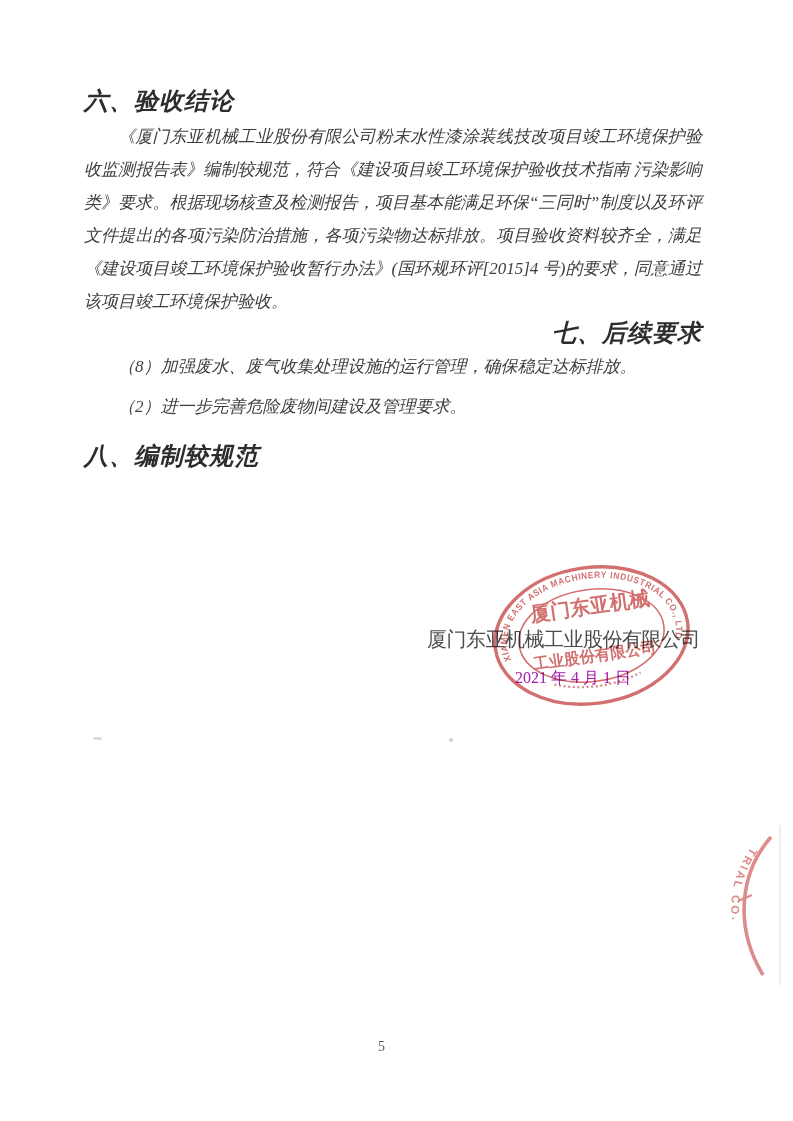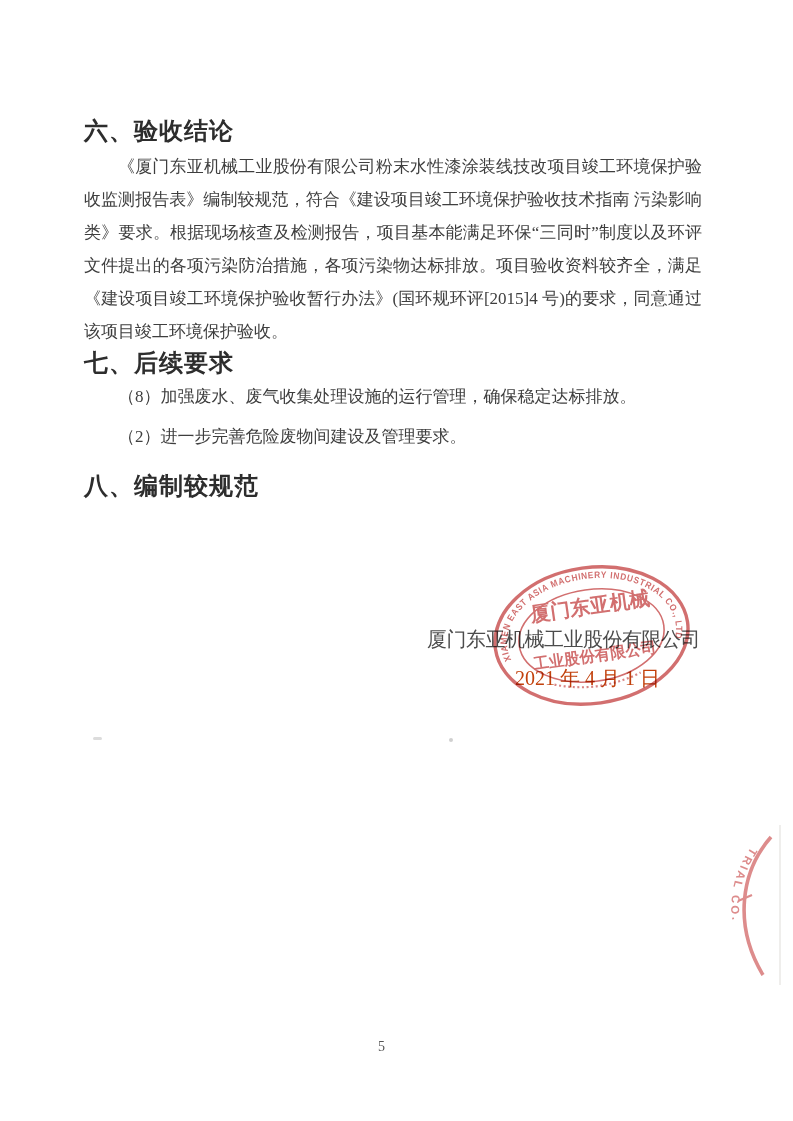--- a/index.html
+++ b/index.html
@@ -10,21 +10,22 @@
     height: 1121px;
     background: #ffffff;
     overflow: hidden;
     font-family: "Liberation Serif", serif;
   }
   .content {
     position: absolute;
     left: 84px;
     top: 0;
     width: 618px;
-    padding-top: 116px;
+    padding-top: 86px;
+    font-style: italic;
   }
   .sec-heading {
     font-family: "Liberation Sans", sans-serif;
     font-weight: bold;
     color: #2d2d2d;
     font-size: 24px;
     line-height: 30px;
     margin: 0;
     letter-spacing: 1px;
   }
@@ -34,43 +35,43 @@
     color: #3e3e3e;
     text-align: justify;
     text-indent: 2em;
     margin: 0;
   }
   .body-par.single {
     line-height: 26px;
     text-align: left;
   }
   .m-par1   { margin-top: 4px; }
-  .m-h2     { margin-top: 0; }
+  .m-h2     { margin-top: 0; text-align: right; }
   .m-item1  { margin-top: 6px; }
   .m-item2  { margin-top: 14px; }
   .m-h3     { margin-top: 21px; }
   .m-last   { margin-top: 4px; }
 
   .sig-company {
     position: absolute;
     left: 427px;
     top: 625px;
     font-size: 20px;
     line-height: 28px;
     letter-spacing: -0.5px;
     color: #4c4c4c;
     white-space: nowrap;
   }
   .sig-date {
     position: absolute;
     left: 515px;
     top: 664px;
-    font-size: 20px;
+    font-size: 16px;
     line-height: 28px;
-    color: #c2410c;
+    color: #a21caf;
     white-space: nowrap;
   }
   .stamp-svg {
     position: absolute;
     left: 486px;
     top: 550px;
     mix-blend-mode: multiply;
   }
   .stamp-svg text, .edge-stamp-svg text {
     font-family: "Liberation Sans", sans-serif;

